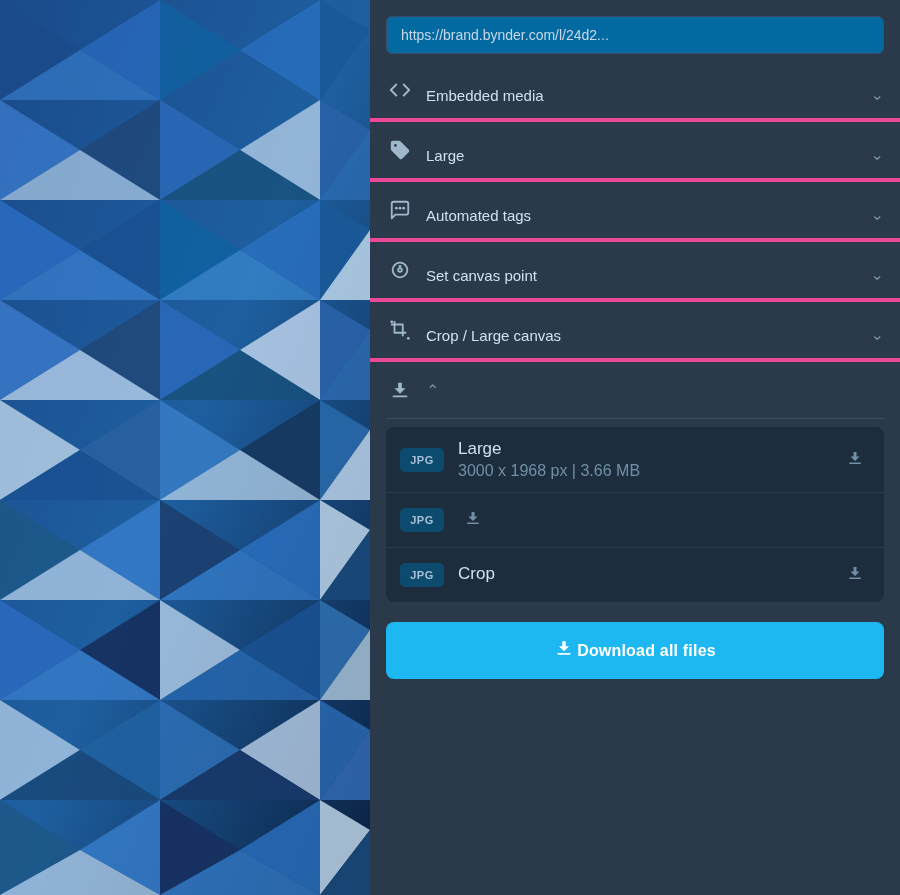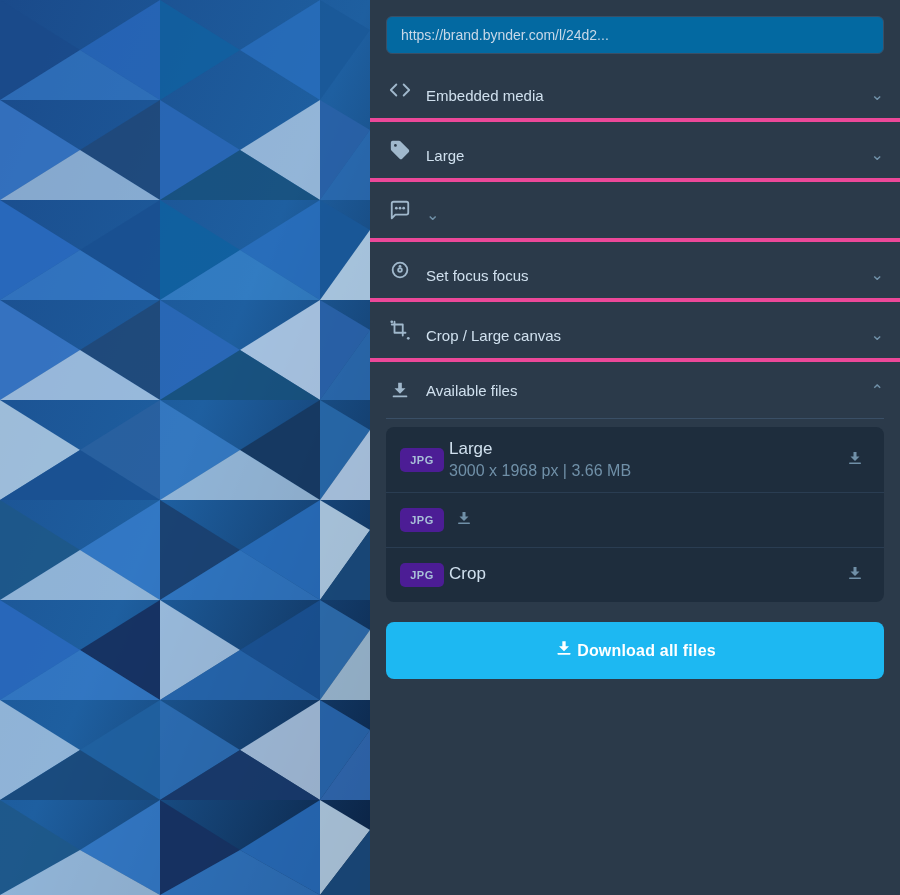--- a/index.html
+++ b/index.html
@@ -122,27 +122,27 @@
       border-bottom: 1px solid #2a3d52;
       cursor: pointer;
       transition: background 0.15s;
     }
 
     .file-item:last-child {
       border-bottom: none;
     }
 
     .file-badge {
-      background: #4c1d95;
+      background: #0c4a6e;
       color: #a8c0d8;
       font-size: 11px;
       font-weight: 700;
       padding: 6px 8px;
       border-radius: 5px;
-      margin-right: 5px;
+      margin-right: 14px;
       letter-spacing: 0.5px;
       min-width: 44px;
       text-align: center;
       flex-shrink: 0;
     }
 
     .file-info {
       flex: 1;
     }
 
@@ -323,32 +323,33 @@
 
   <div class="section-row">
     <div class="section-icon">
       <svg class="icon-svg" viewBox="0 0 24 24" fill="none" stroke="currentColor" stroke-width="2" stroke-linecap="round" stroke-linejoin="round">
         <path d="M21 15a2 2 0 0 1-2 2H7l-4 4V5a2 2 0 0 1 2-2h14a2 2 0 0 1 2 2z"></path>
         <line x1="8" y1="10" x2="8" y2="10" stroke-width="3"></line>
         <line x1="12" y1="10" x2="12" y2="10" stroke-width="3"></line>
         <line x1="16" y1="10" x2="16" y2="10" stroke-width="3"></line>
       </svg>
     </div>
+    <span class="section-label">Automated tags</span>
     <span class="chevron-icon">⌄</span>
   </div>
 
   <div class="section-row">
     <div class="section-icon">
       <svg class="icon-svg" viewBox="0 0 24 24" fill="none" stroke="currentColor" stroke-width="2" stroke-linecap="round" stroke-linejoin="round">
         <circle cx="12" cy="12" r="8"></circle>
         <line x1="12" y1="8" x2="12" y2="8" stroke-width="3"></line>
         <circle cx="12" cy="12" r="2"></circle>
       </svg>
     </div>
-    <span class="section-label">Set focus focus</span>
+    <span class="section-label">Set canvas point</span>
     <span class="chevron-icon">⌄</span>
   </div>
 
   <div class="section-row">
     <div class="section-icon">
       <svg class="icon-svg" viewBox="0 0 24 24" fill="none" stroke="currentColor" stroke-width="2" stroke-linecap="round" stroke-linejoin="round">
         <polyline points="6 3 6 15 18 15"></polyline>
         <polyline points="3 6 15 6 15 18"></polyline>
         <line x1="3" y1="3" x2="3" y2="3" stroke-width="3"></line>
         <line x1="21" y1="21" x2="21" y2="21" stroke-width="3"></line>
@@ -359,21 +360,20 @@
   </div>
 
   <div class="files-section">
     <div class="files-header">
       <div class="section-icon">
         <svg class="icon-svg" viewBox="0 0 24 24" fill="currentColor">
           <path d="M12 16l-6-6h4V4h4v6h4l-6 6z"></path>
           <rect x="4" y="18" width="16" height="2" rx="1"></rect>
         </svg>
       </div>
-      <span class="section-label">Available files</span>
       <span class="chevron-icon">⌃</span>
     </div>
 
     <div class="files-list">
 
       <div class="file-item">
         <div class="file-badge">JPG</div>
         <div class="file-info">
           <div class="file-name">Large</div>
           <div class="file-meta">3000 x 1968 px | 3.66 MB</div>

